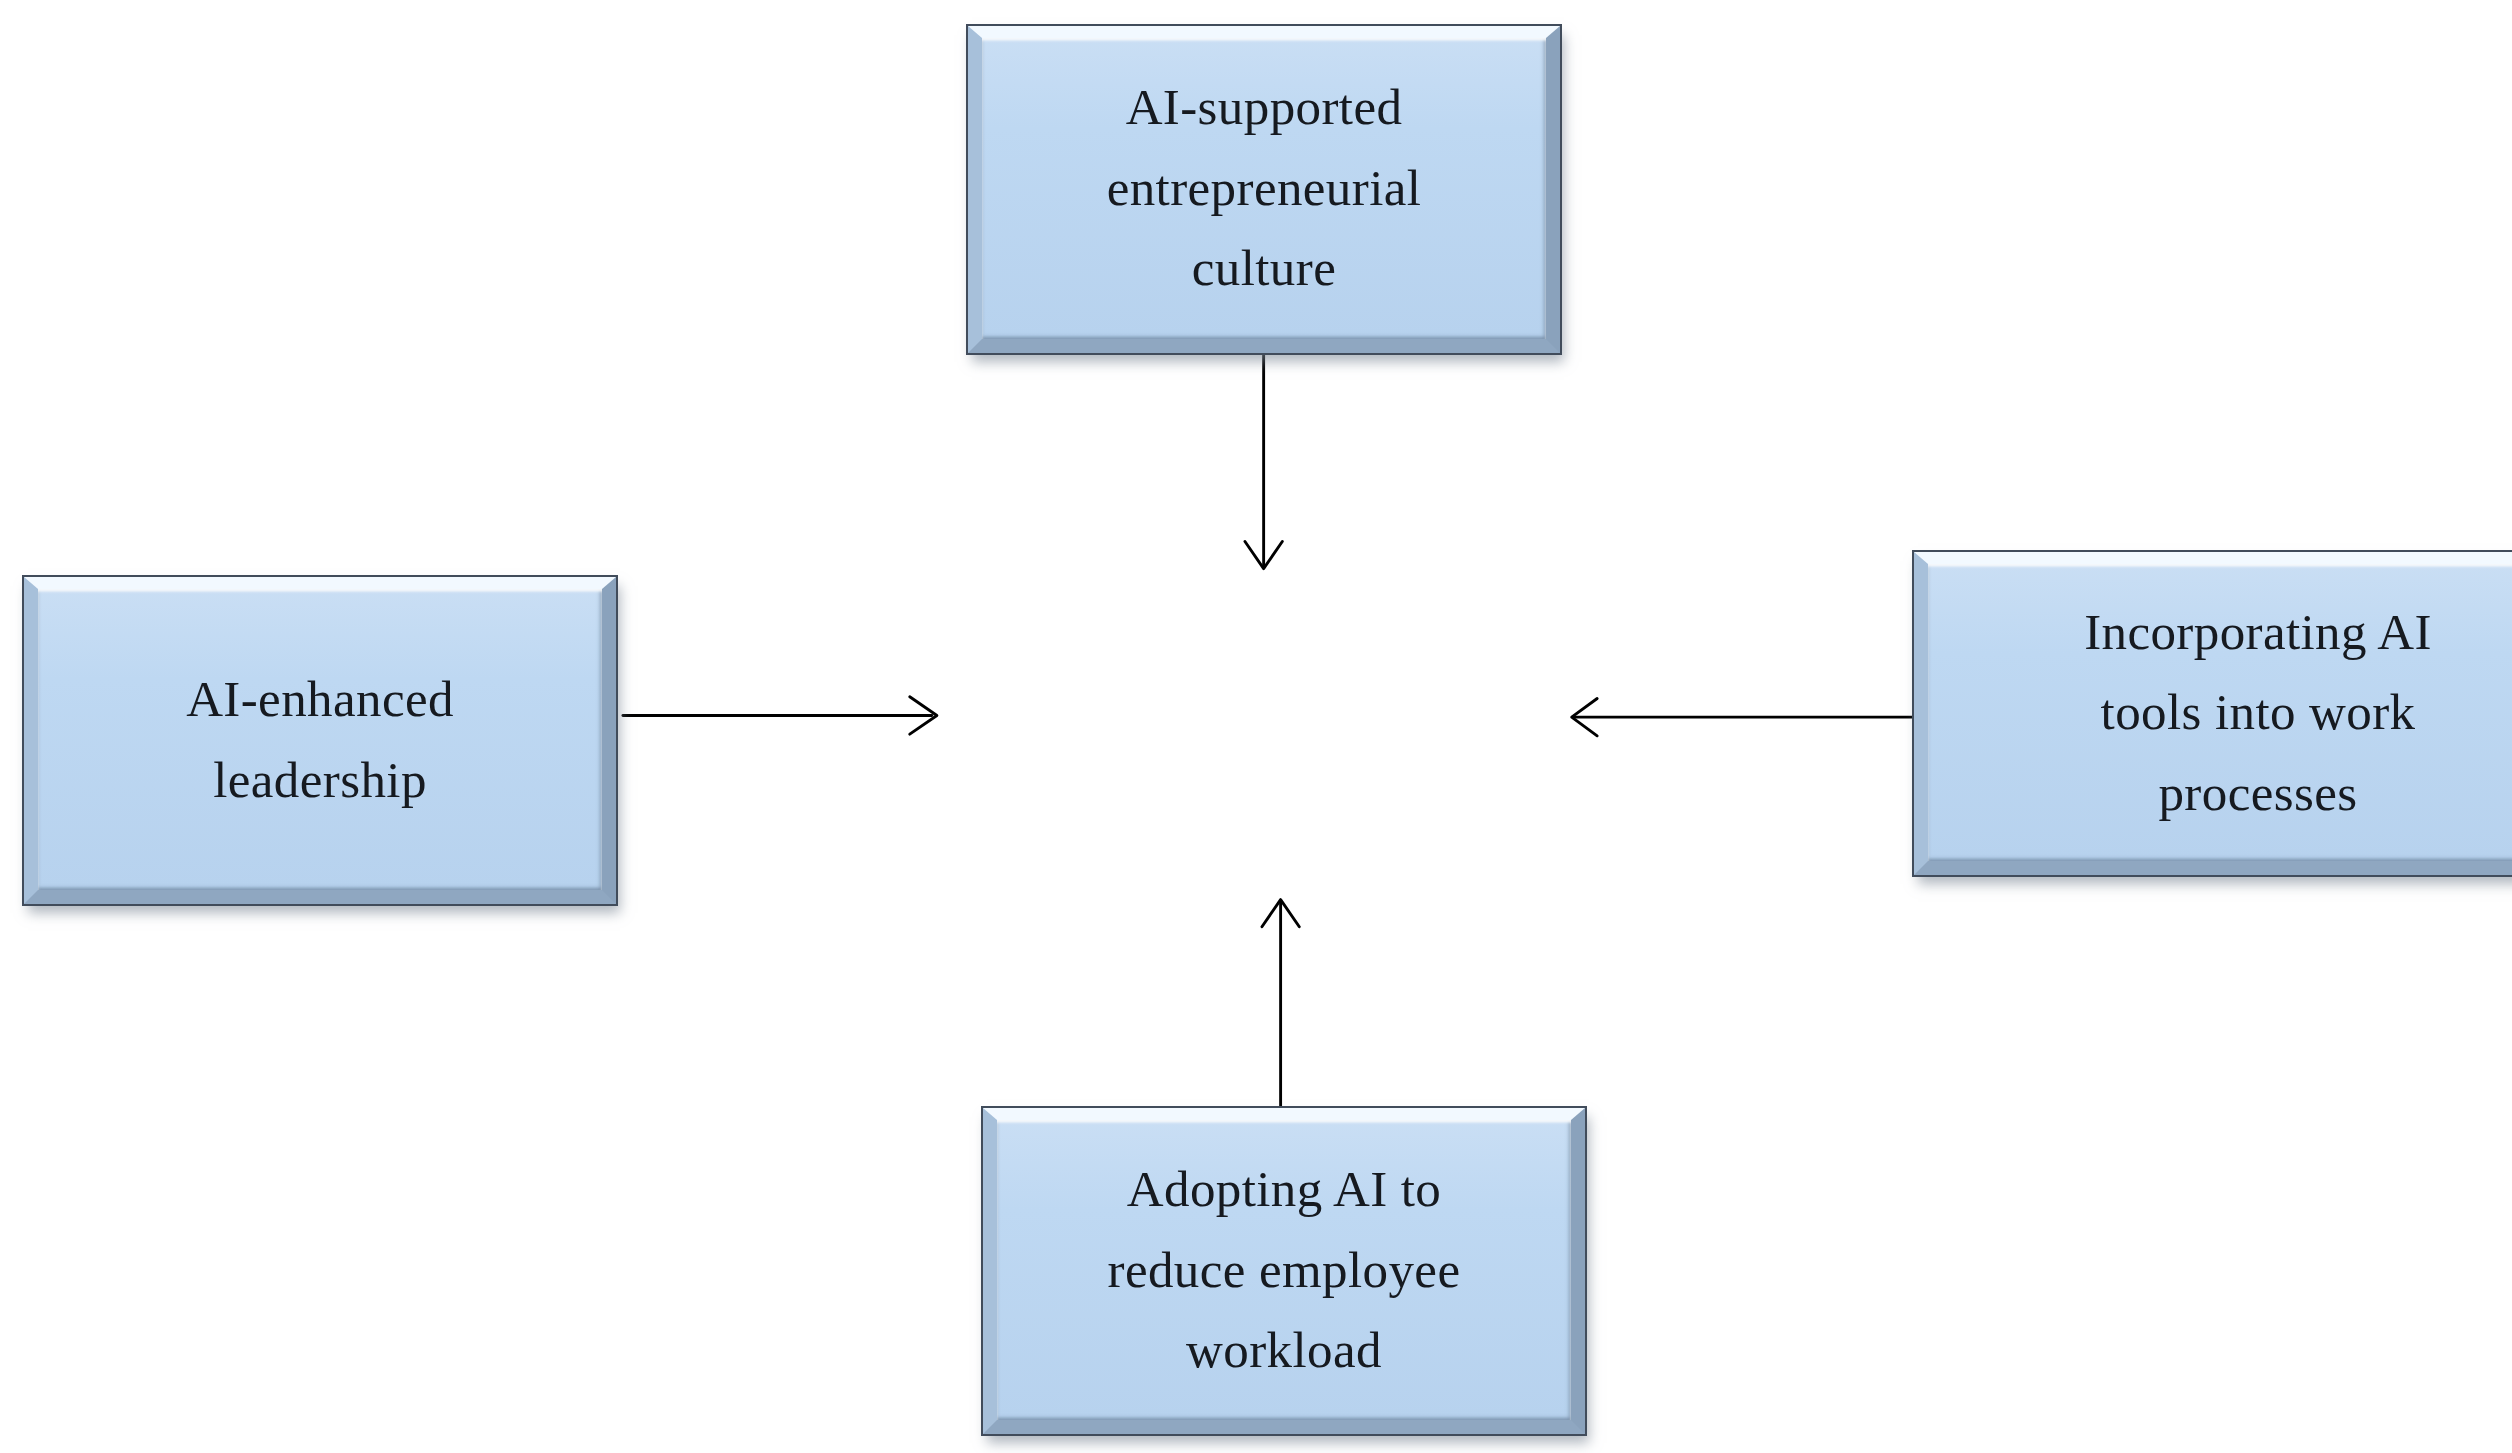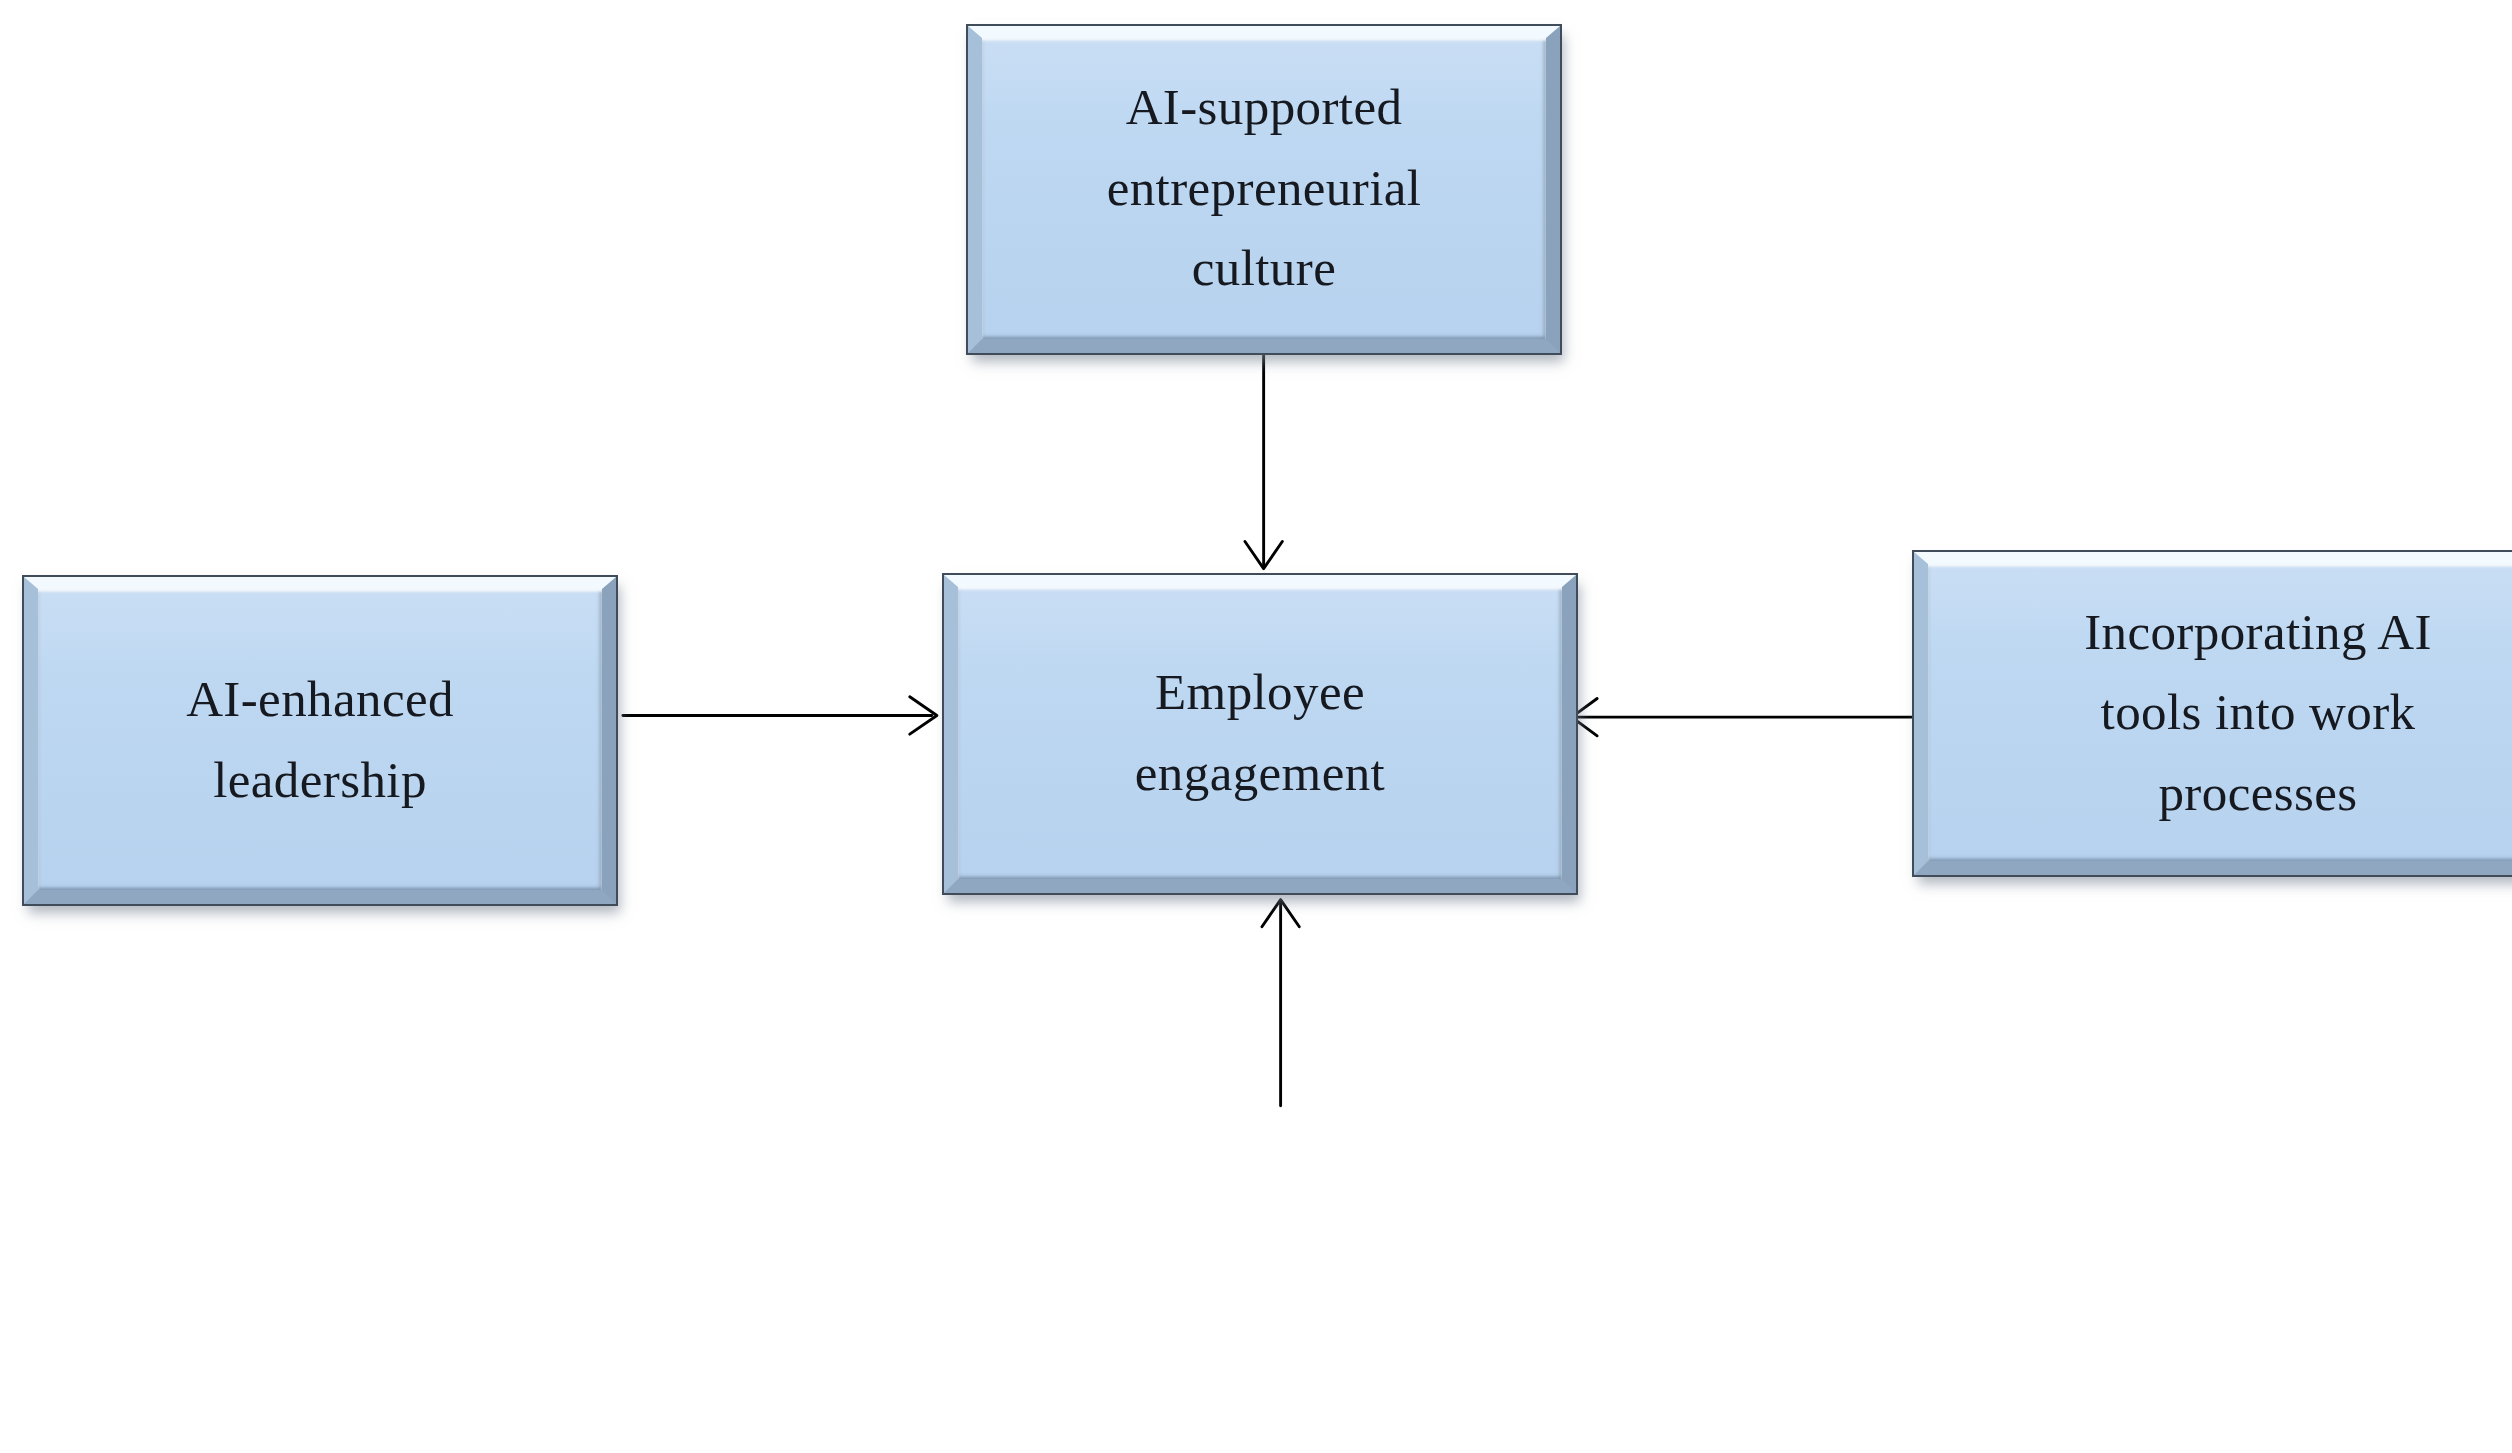--- a/index.html
+++ b/index.html
@@ -93,23 +93,23 @@
   </svg>
 
   <div class="node n-top">
     <span class="label">AI-supported entrepreneurial culture</span>
   </div>
 
   <div class="node n-left">
     <span class="label">AI-enhanced leadership</span>
   </div>
 
-  <div class="node n-center">
-    <span class="label">Employee engagement</span>
-  </div>
 
   <div class="node n-right">
     <span class="label">Incorporating AI tools into work processes</span>
   </div>
 
+  <div class="node n-bottom">
+    <span class="label">Adopting AI to reduce employee workload</span>
+  </div>
 
 </div>
 
 
 </body></html>

